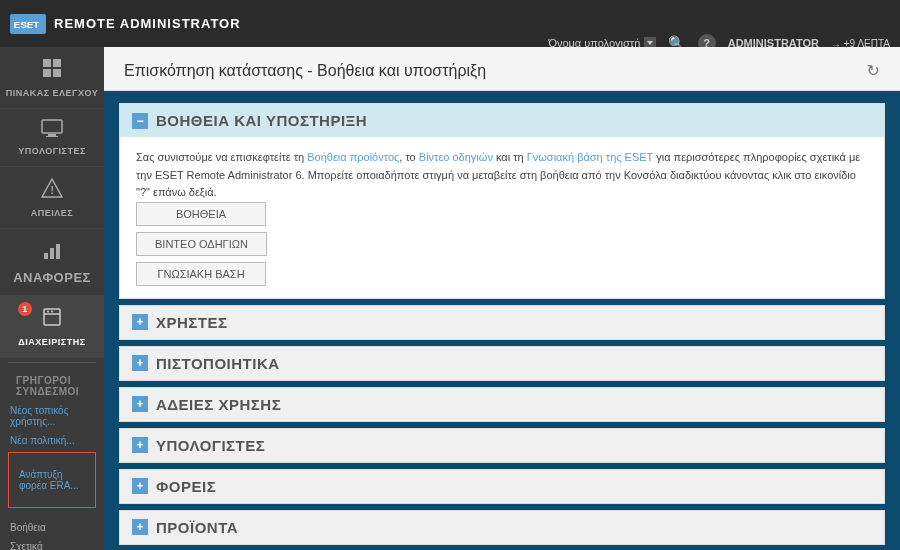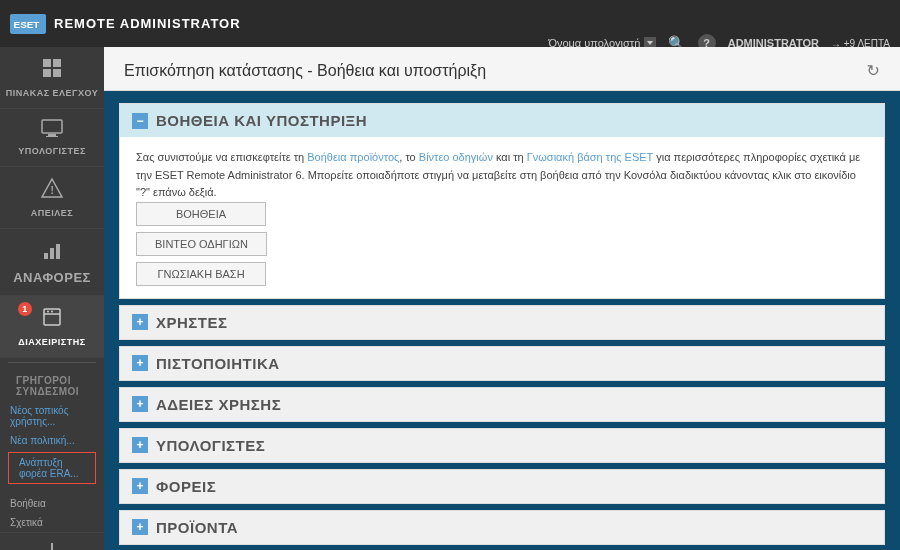--- a/index.html
+++ b/index.html
@@ -123,21 +123,21 @@
       padding: 8px 10px 4px 16px;
     }
     .sidebar-link {
       padding: 4px 10px;
       color: #5a9fd4;
       font-size: 10px;
       cursor: pointer;
       text-decoration: none;
     }
     .sidebar-link-highlight {
-      padding: 4px 10px;
+      padding: 16px 10px;
       color: #5a9fd4;
       font-size: 10px;
       cursor: pointer;
       border: 1px solid #e74c3c;
       margin: 2px 8px;
     }
     .sidebar-plain-link {
       padding: 4px 10px;
       color: #aaa;
       font-size: 10px;

